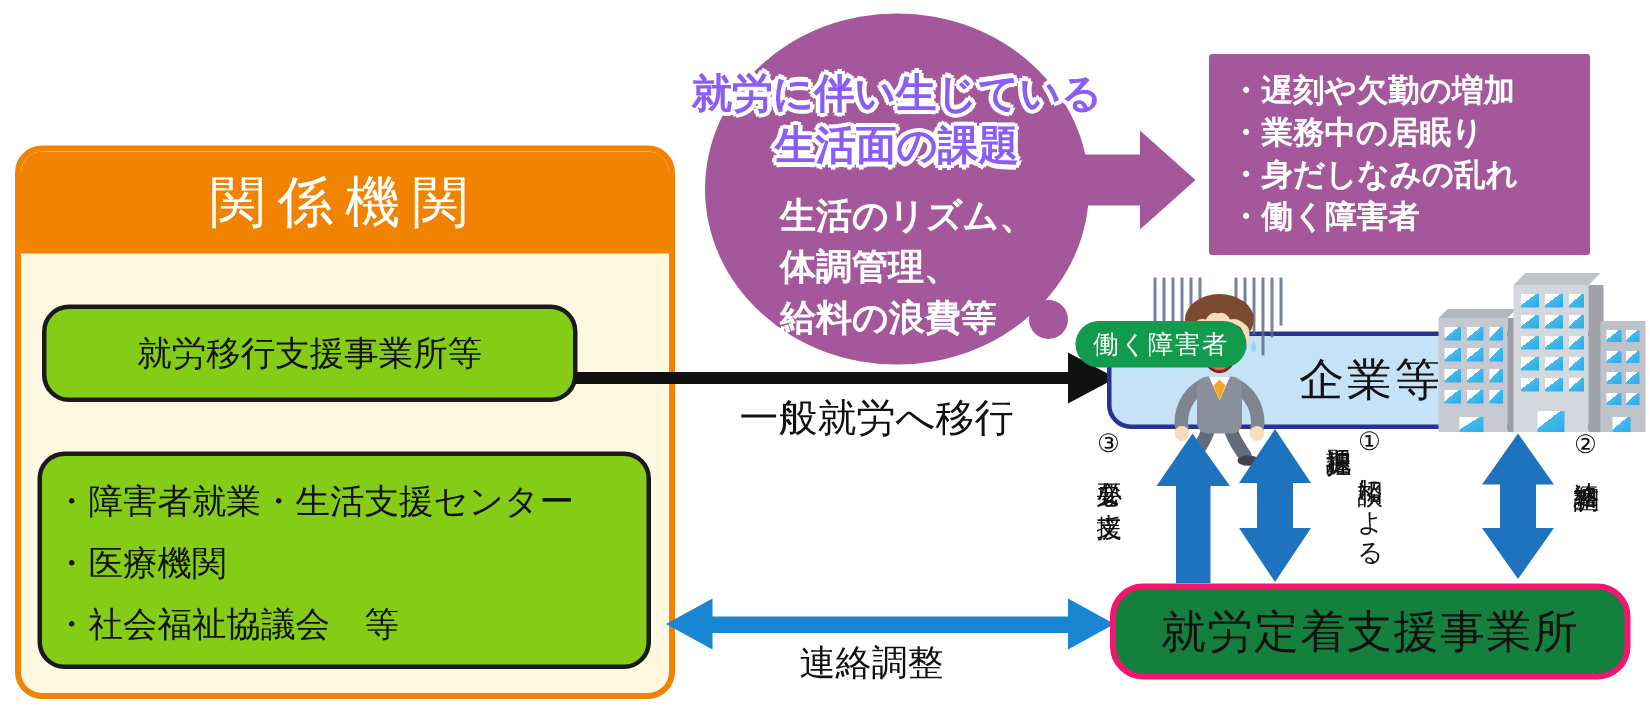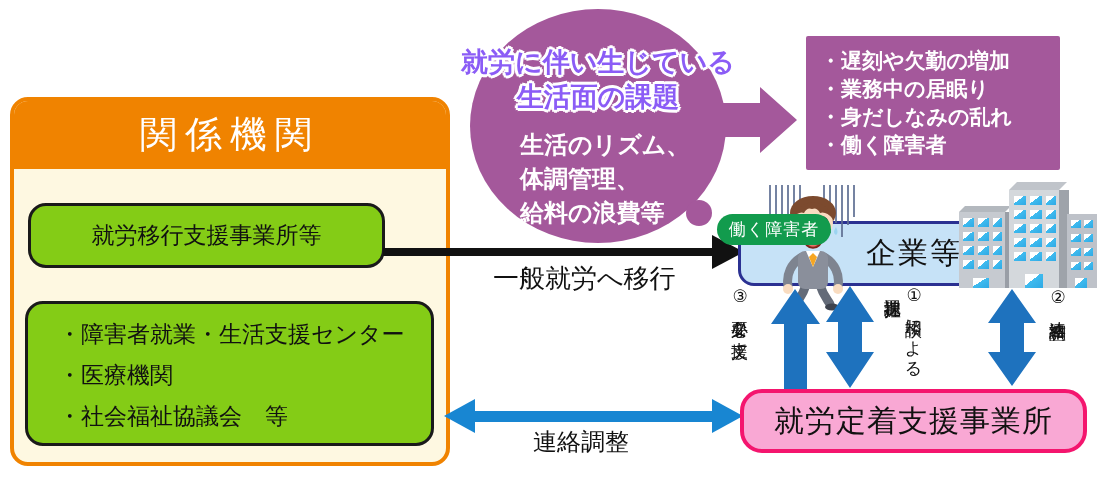--- a/index.html
+++ b/index.html
@@ -7,21 +7,21 @@
   .stage{position:relative;width:1100px;height:478px;background:#ffffff;overflow:hidden;}
 
   
   .panel{position:absolute;left:10px;top:97px;width:440px;height:369px;
          border:4px solid #F08300;border-radius:18px;background:#FEF8E1;overflow:hidden;box-sizing:border-box;}
   .panel-header{height:68px;background:#F08300;color:#ffffff;display:flex;align-items:center;justify-content:center;
                 font-size:37px;font-weight:500;letter-spacing:8px;}
   .round-box{position:absolute;background:#84cc16;border:3px solid #1a1a1a;border-radius:18px;box-sizing:border-box;}
   .box-a{left:28px;top:203px;width:357px;height:65px;display:flex;align-items:center;justify-content:center;
          font-size:23px;color:#111;}
-  .box-b{left:25px;top:301px;width:409px;height:145px;padding:10px 30px;font-size:23px;color:#111;}
+  .box-b{left:25px;top:301px;width:409px;height:145px;padding:10px 8px;font-size:23px;color:#111;}
   .box-b .li{line-height:41px;white-space:nowrap;}
 
   
   .harrow-line{position:absolute;background:#111;}
   .tri-right-black{position:absolute;width:0;height:0;border-top:17px solid transparent;border-bottom:17px solid transparent;
                    border-left:32px solid #111;}
   .lbl{position:absolute;color:#111;white-space:nowrap;}
 
   
   .blue-shaft{position:absolute;background:#1886D2;}
@@ -41,21 +41,21 @@
   .issues{position:absolute;left:806px;top:36px;width:254px;height:134px;border-radius:2px;background:#A4589B;
           color:#ffffff;font-weight:bold;font-size:21px;padding:11px 14px;box-sizing:border-box;}
   .issues .li{line-height:28px;white-space:nowrap;}
 
   
   .badge{position:absolute;left:717px;top:178px;width:114px;height:31px;border-radius:16px;background:#129B4D;
          color:#ffffff;font-size:17px;display:flex;align-items:center;justify-content:center;letter-spacing:1px;margin-top:36px;}
   .company{position:absolute;left:738px;top:221px;width:352px;height:65px;border-radius:16px;background:#C6E2F7;
            border:3px solid #2B3192;box-sizing:border-box;display:flex;align-items:center;justify-content:center;
            font-size:30px;color:#111;letter-spacing:2px;}
-  .pinkbox{position:absolute;left:740px;top:389px;width:347px;height:64px;border-radius:22px;background:#f9a8d4;
+  .pinkbox{position:absolute;left:740px;top:389px;width:347px;height:64px;border-radius:22px;background:#15803d;
            border:4px solid #F4156E;box-sizing:border-box;display:flex;align-items:center;justify-content:center;
            font-size:30px;color:#111;letter-spacing:1px;}
 
   
   .vtext{position:absolute;writing-mode:vertical-rl;text-orientation:mixed;font-size:17px;color:#111;letter-spacing:1px;line-height:20px;}
   .consult{position:absolute;left:882px;top:285px;display:flex;flex-direction:row-reverse;gap:1px;}
   .consult span{writing-mode:vertical-rl;text-orientation:mixed;font-size:17px;color:#111;letter-spacing:1px;line-height:20px;}
 
   .svg-abs{position:absolute;}
 </style>

